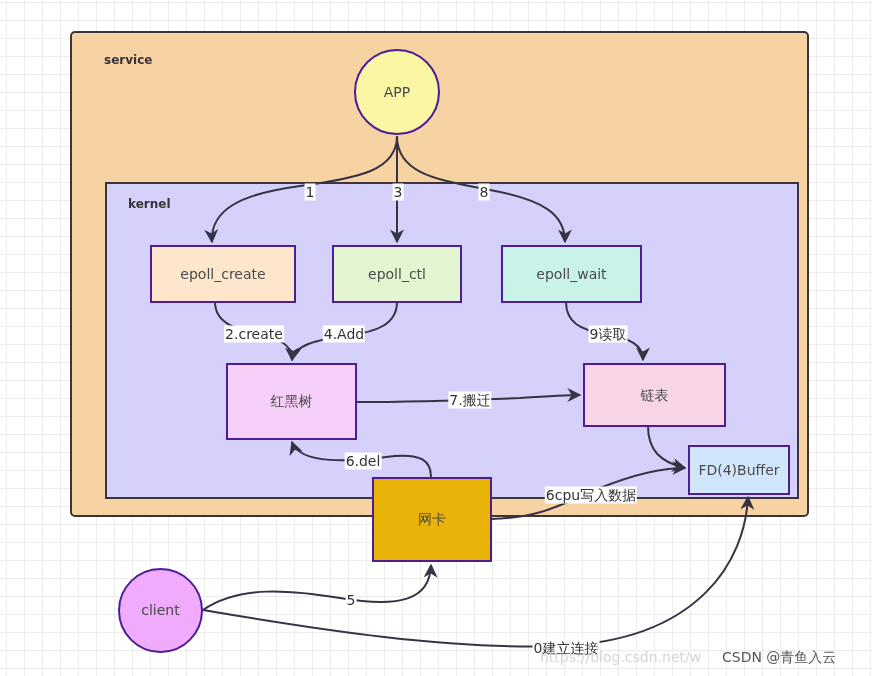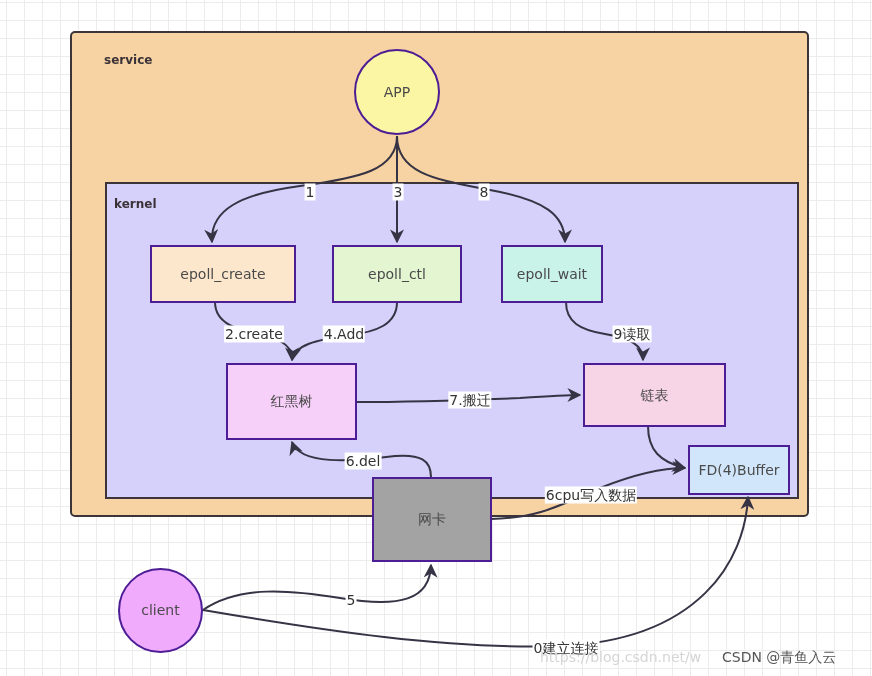--- a/index.html
+++ b/index.html
@@ -17,21 +17,21 @@
   .container {
     position: absolute; box-sizing: border-box;
     border: 2px solid #3c3438;
   }
   #service { left: 70px; top: 31px; width: 739px; height: 486px; background: #f7d3a3; border-radius: 5px; }
   #kernel  { left: 105px; top: 182px; width: 694px; height: 317px; background: #d5d1fa; }
   .container-label {
     position: absolute; font-size: 12px; color: #3b3238; font-weight: bold;
   }
   #service-label { left: 104px; top: 53px; }
-  #kernel-label { left: 114px; top: 197px; }
+  #kernel-label { left: 128px; top: 197px; }
   .node {
     position: absolute; box-sizing: border-box;
     border: 2px solid #4c1d95;
     display: flex; align-items: center; justify-content: center; text-align: center;
     font-size: 14px; color: #4a4a4a; line-height: 19px;
   }
   .circle { border-radius: 50%; }
   .edge-label {
     position: absolute; font-size: 14px; color: #333; background: #ffffff;
     padding: 0 1px; line-height: 17px; white-space: nowrap;
@@ -76,46 +76,46 @@
 
 <div class="node circle" style="left:354px;top:49px;width:86px;height:86px;background:#fbf6a3;">
   <span>APP</span>
 </div>
 <div class="node" style="left:150px;top:245px;width:146px;height:58px;background:#fce7cd;">
   <span>epoll_create</span>
 </div>
 <div class="node" style="left:332px;top:245px;width:130px;height:58px;background:#e3f5d1;align-items:center;">
   <span>epoll_ctl</span>
 </div>
-<div class="node" style="left:501px;top:245px;width:102px;height:58px;background:#c9f3e9;">
+<div class="node" style="left:501px;top:245px;width:141px;height:58px;background:#c9f3e9;">
   <span>epoll_wait</span>
 </div>
 <div class="node" style="left:226px;top:363px;width:131px;height:77px;background:#f6d0f9;">
   <span>红黑树</span>
 </div>
 <div class="node" style="left:583px;top:363px;width:143px;height:64px;background:#f7d4e6;">
   <span>链表</span>
 </div>
 <div class="node" style="left:688px;top:445px;width:102px;height:50px;background:#d1e6fb;flex-direction:row;">
   <span>FD(4)</span>
   <span>Buffer</span>
 </div>
-<div class="node" style="left:372px;top:477px;width:120px;height:85px;background:#a3a3a3;">
+<div class="node" style="left:372px;top:477px;width:120px;height:85px;background:#eab308;">
   <span>网卡</span>
 </div>
 <div class="node circle" style="left:118px;top:568px;width:85px;height:85px;background:#f0abfc;">
   <span>client</span>
 </div>
 
 <div class="edge-label" style="left:310px;top:192px;">1</div>
 <div class="edge-label" style="left:398px;top:192px;">3</div>
 <div class="edge-label" style="left:484px;top:192px;">8</div>
 <div class="edge-label" style="left:254px;top:334px;">2.create</div>
 <div class="edge-label" style="left:344px;top:334px;">4.Add</div>
-<div class="edge-label" style="left:608px;top:334px;margin-left:24px;">9读取</div>
+<div class="edge-label" style="left:608px;top:334px;">9读取</div>
 <div class="edge-label" style="left:470px;top:400px;">7.搬迁</div>
 <div class="edge-label" style="left:363px;top:461px;">6.del</div>
 <div class="edge-label" style="left:591px;top:495px;">6cpu写入数据</div>
 <div class="edge-label" style="left:351px;top:600px;">5</div>
 <div class="edge-label" style="left:566px;top:648px;">0建立连接</div>
 
 <div class="watermark-url" style="left:540px;top:649px;">https://blog.csdn.net/w</div>
 <div class="watermark" style="left:722px;top:649px;">CSDN @青鱼入云</div>
 
 </body></html>

